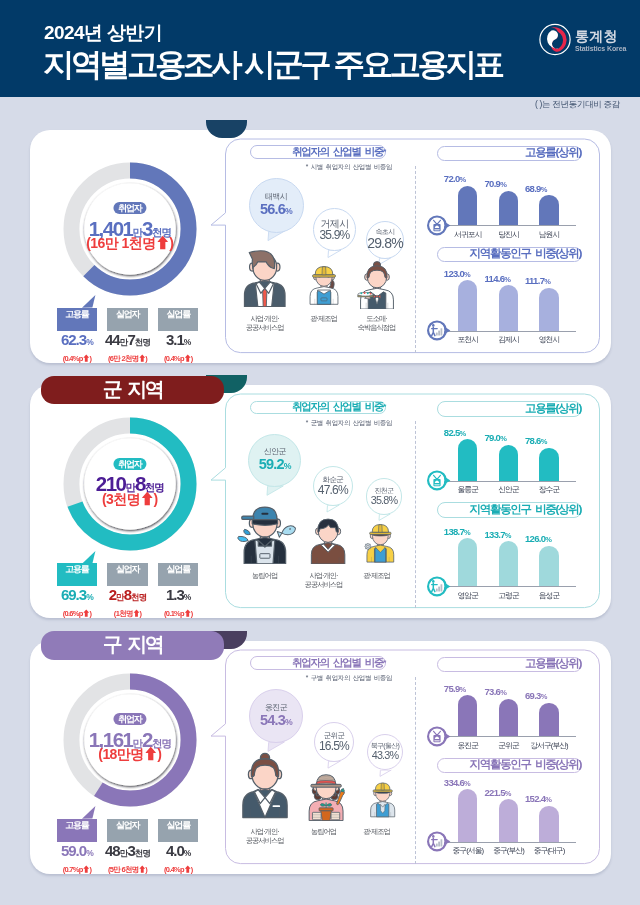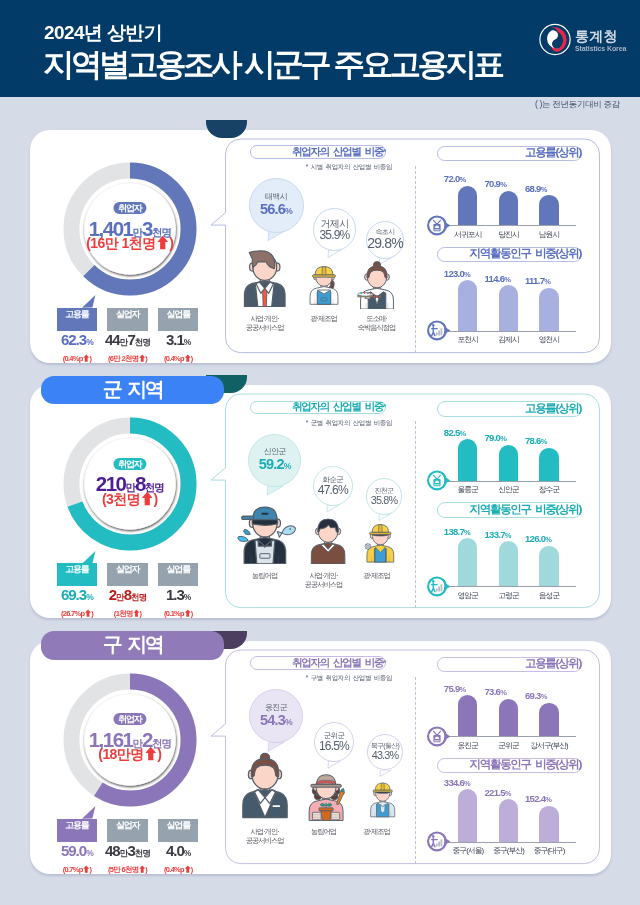--- a/index.html
+++ b/index.html
@@ -273,21 +273,21 @@
     <div class="bar" style="left:498.8px;top:175.0px;width:19.4px;height:45.6px;background:#a7b0de"></div>
     <div class="bar-val" style="left:484.5px;top:162.5px;width:48px;color:#5a6fc0"><span>114.6</span><span class="pcs">%</span></div>
     <div class="bar-label" style="left:482.5px;top:224.1px;width:52px">김제시</div>
     <div class="bar" style="left:539.3px;top:177.8px;width:19.4px;height:42.8px;background:#a7b0de"></div>
     <div class="bar-val" style="left:525.0px;top:165.3px;width:48px;color:#5a6fc0"><span>111.7</span><span class="pcs">%</span></div>
     <div class="bar-label" style="left:523.0px;top:224.1px;width:52px">영천시</div>
 </div>
 <div class="sec" style="top:365.6px">
   <div class="sec-card"></div>
   <div class="tab-back" style="background:#116164"></div>
-  <div class="sec-tab" style="background:#3b82f6">군 지역</div>
+  <div class="sec-tab" style="background:#7f1d1d">군 지역</div>
   <div class="donut-wrap"><svg width="136" height="136" viewBox="0 0 136 136" style="overflow:visible">
     <defs>
           <filter id="sh1" x="-30%" y="-30%" width="170%" height="170%">
       <feDropShadow dx="0.5" dy="1.2" stdDeviation="0.8" flood-color="#20202a" flood-opacity="0.85"></feDropShadow>
     </filter>
         </defs>
     <circle cx="68.0" cy="68.0" r="58.55" fill="none" stroke="#e2e3e5" stroke-width="15.9"></circle>
     <circle cx="68.0" cy="68.0" r="58.55" fill="none" stroke="#22bcc2" stroke-width="15.9" stroke-dasharray="254.94 112.94" transform="rotate(-90 68.0 68.0)"></circle>
     <circle cx="68.0" cy="68.0" r="45.8" fill="#ffffff" filter="url(#sh1)"></circle>
   </svg>
@@ -296,21 +296,21 @@
      <div class="d-value" style="color:#4c1d95"><span class="d-v1">210</span><span class="d-u1">만</span><span class="d-v2">8</span><span class="d-u2">천명</span></div>
      <div class="d-delta">(3천명⬆)</div>
    </div>
   </div>
   <div class="stats">
    <div class="stat"><svg class="pill-pointer" style="position:absolute;left:30.1px;top:-7.3px;overflow:visible" width="16" height="14">
           <path d="M13.4 0 L0 12.8 L10.4 12.6 Z" fill="#22bcc2"></path>
         </svg>
      <div class="st-pill" style="background:#22bcc2">고용률</div>
      <div class="st-val" style="color:#1aadb4"><span>69.3</span><span class="u">%</span></div>
-     <div class="st-delta">(26.7%p⬆)</div>
+     <div class="st-delta">(0.6%p⬆)</div>
    </div>
    <div class="stat">
      <div class="st-pill" style="background:#96a3ae">실업자</div>
      <div class="st-val" style="color:#b91c1c"><span>2</span><span class="u">만</span><span>8</span><span class="u">천명</span></div>
      <div class="st-delta">(1천명⬆)</div>
    </div>
    <div class="stat">
      <div class="st-pill" style="background:#96a3ae">실업률</div>
      <div class="st-val" style="color:#3a3a42"><span>1.3</span><span class="u">%</span></div>
      <div class="st-delta">(0.1%p⬆)</div>

